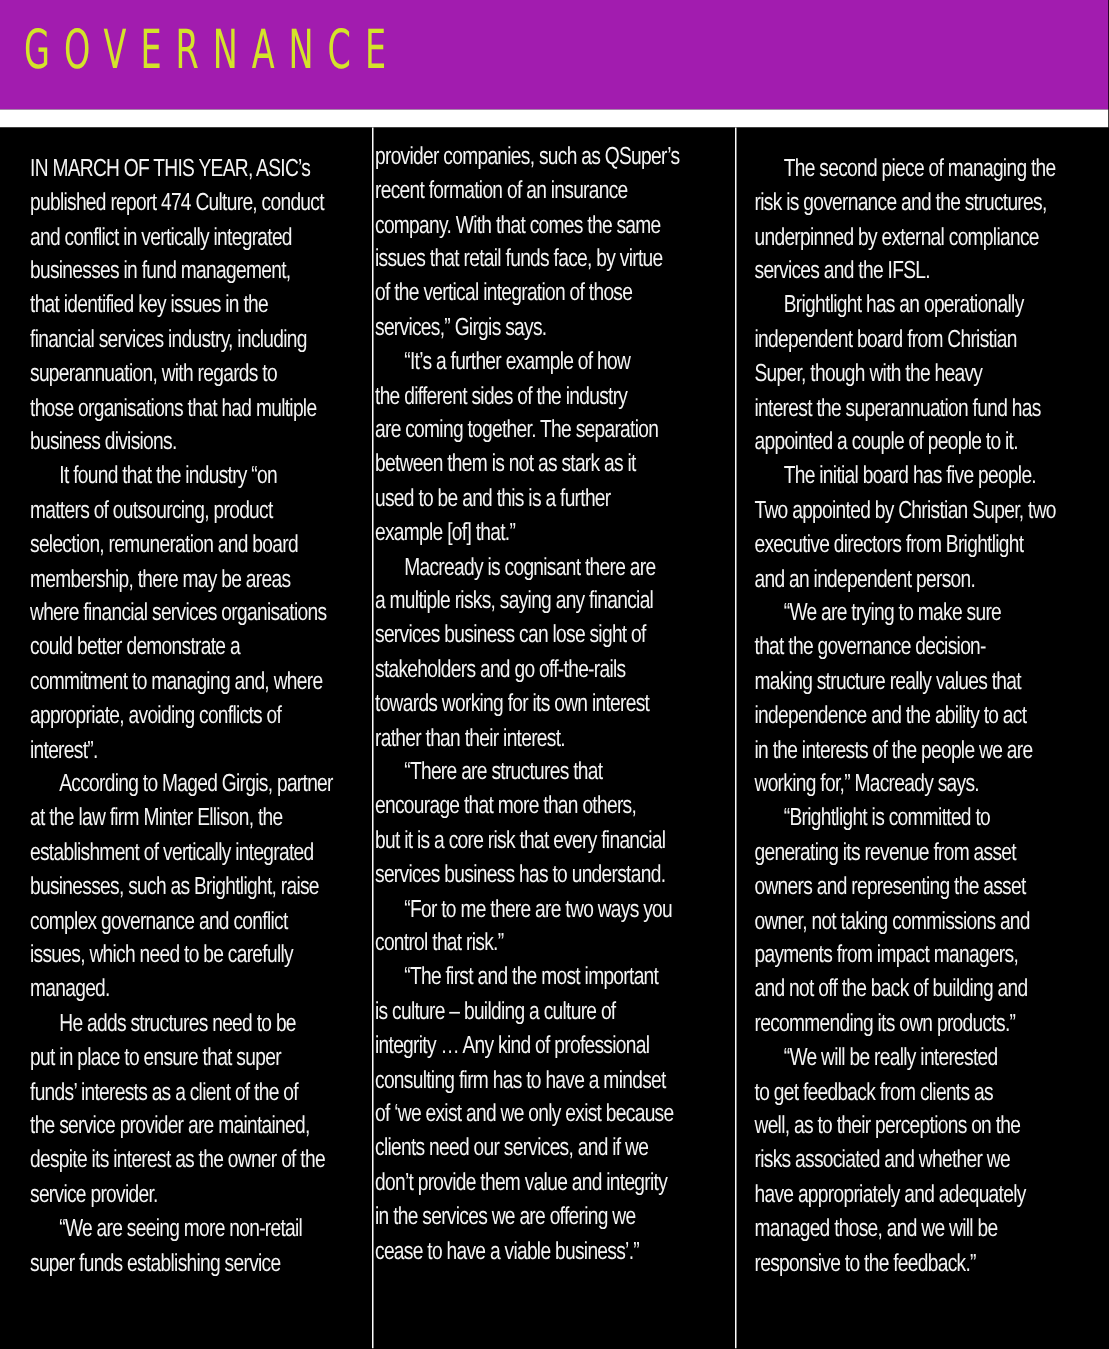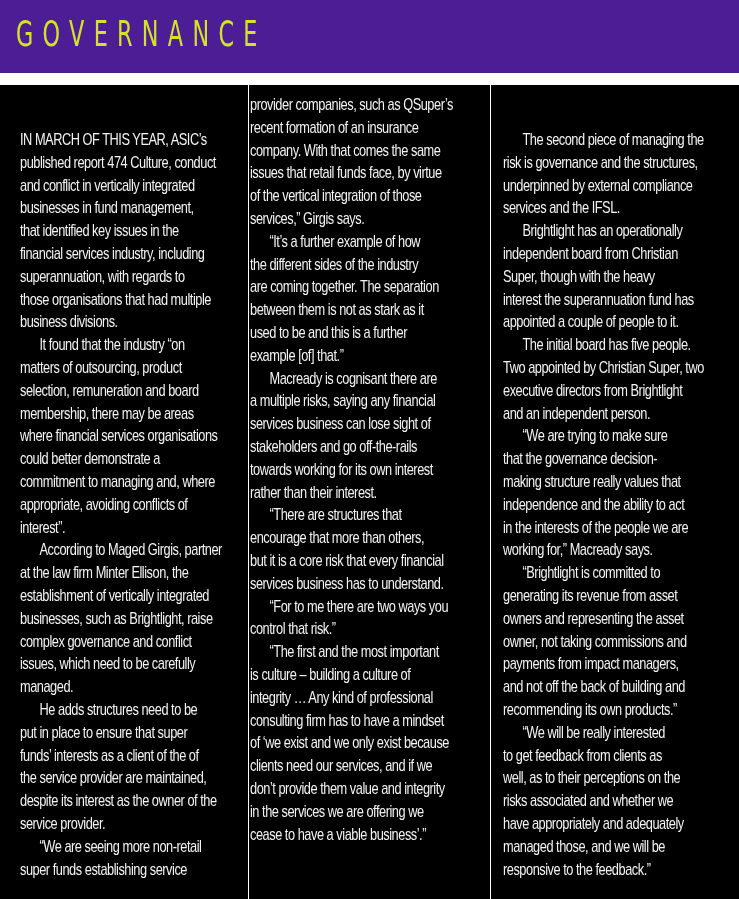--- a/index.html
+++ b/index.html
@@ -12,21 +12,21 @@
       height: 899px;
       overflow: hidden;
       position: relative;
       font-family: "Liberation Sans", sans-serif;
     }
     .header {
       position: absolute;
       left: 0; top: 0;
       width: 739px;
       height: 73px;
-      background: #4c1d95;
+      background: #a21caf;
     }
     .section-title {
       position: absolute;
       left: 16px;
       top: 14px;
       margin: 0;
       font-family: "DejaVu Sans", sans-serif;
       font-weight: normal;
       font-size: 36px;
       line-height: 40px;
@@ -52,21 +52,21 @@
     }
     .divider {
       position: absolute;
       top: 0;
       width: 1px;
       height: 814px;
       background: #fff;
     }
     .col {
       position: absolute;
-      top: 43px;
+      top: 16px;
       color: #f4f4f4;
       font-family: "Liberation Sans", sans-serif;
       font-size: 16.4px;
       line-height: 22.8px;
       letter-spacing: -0.6px;
     }
     .col-inner {
       transform: scaleX(0.78);
       transform-origin: left top;
       width: 128%;

